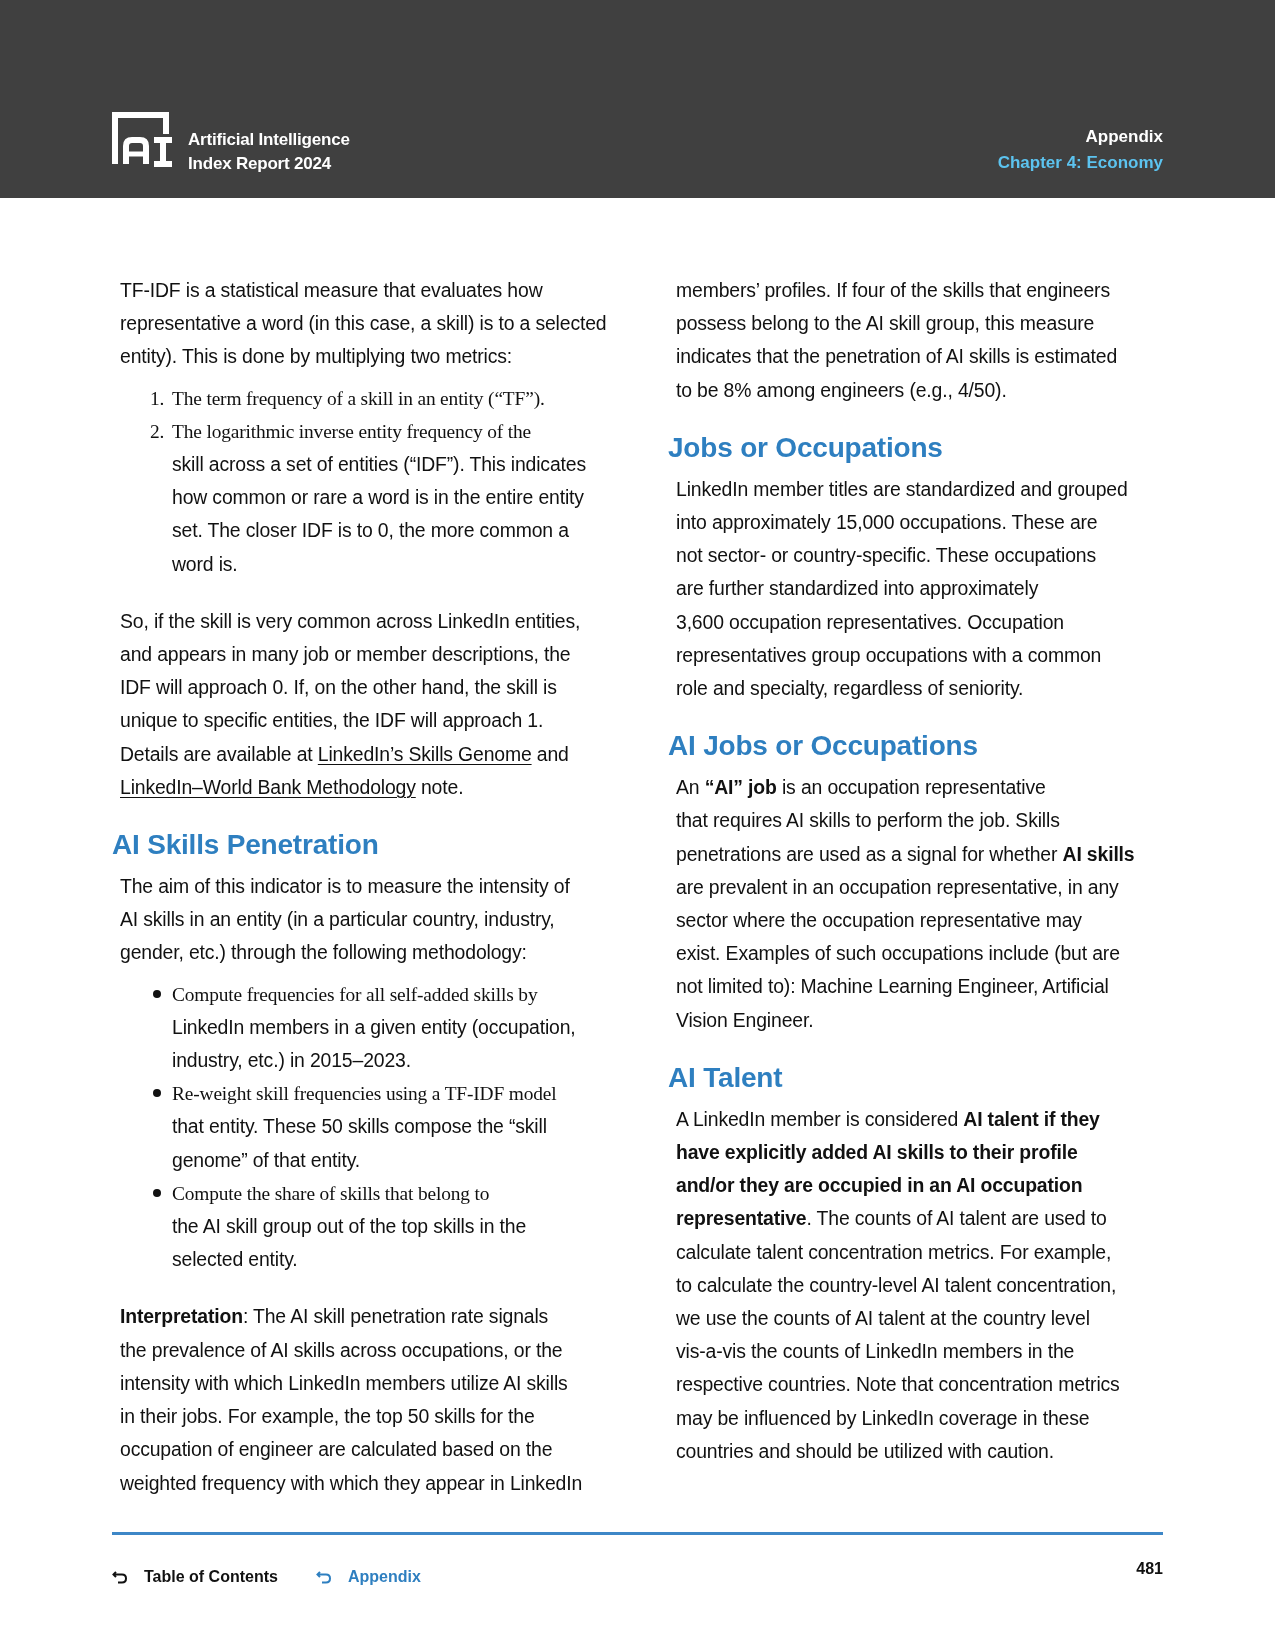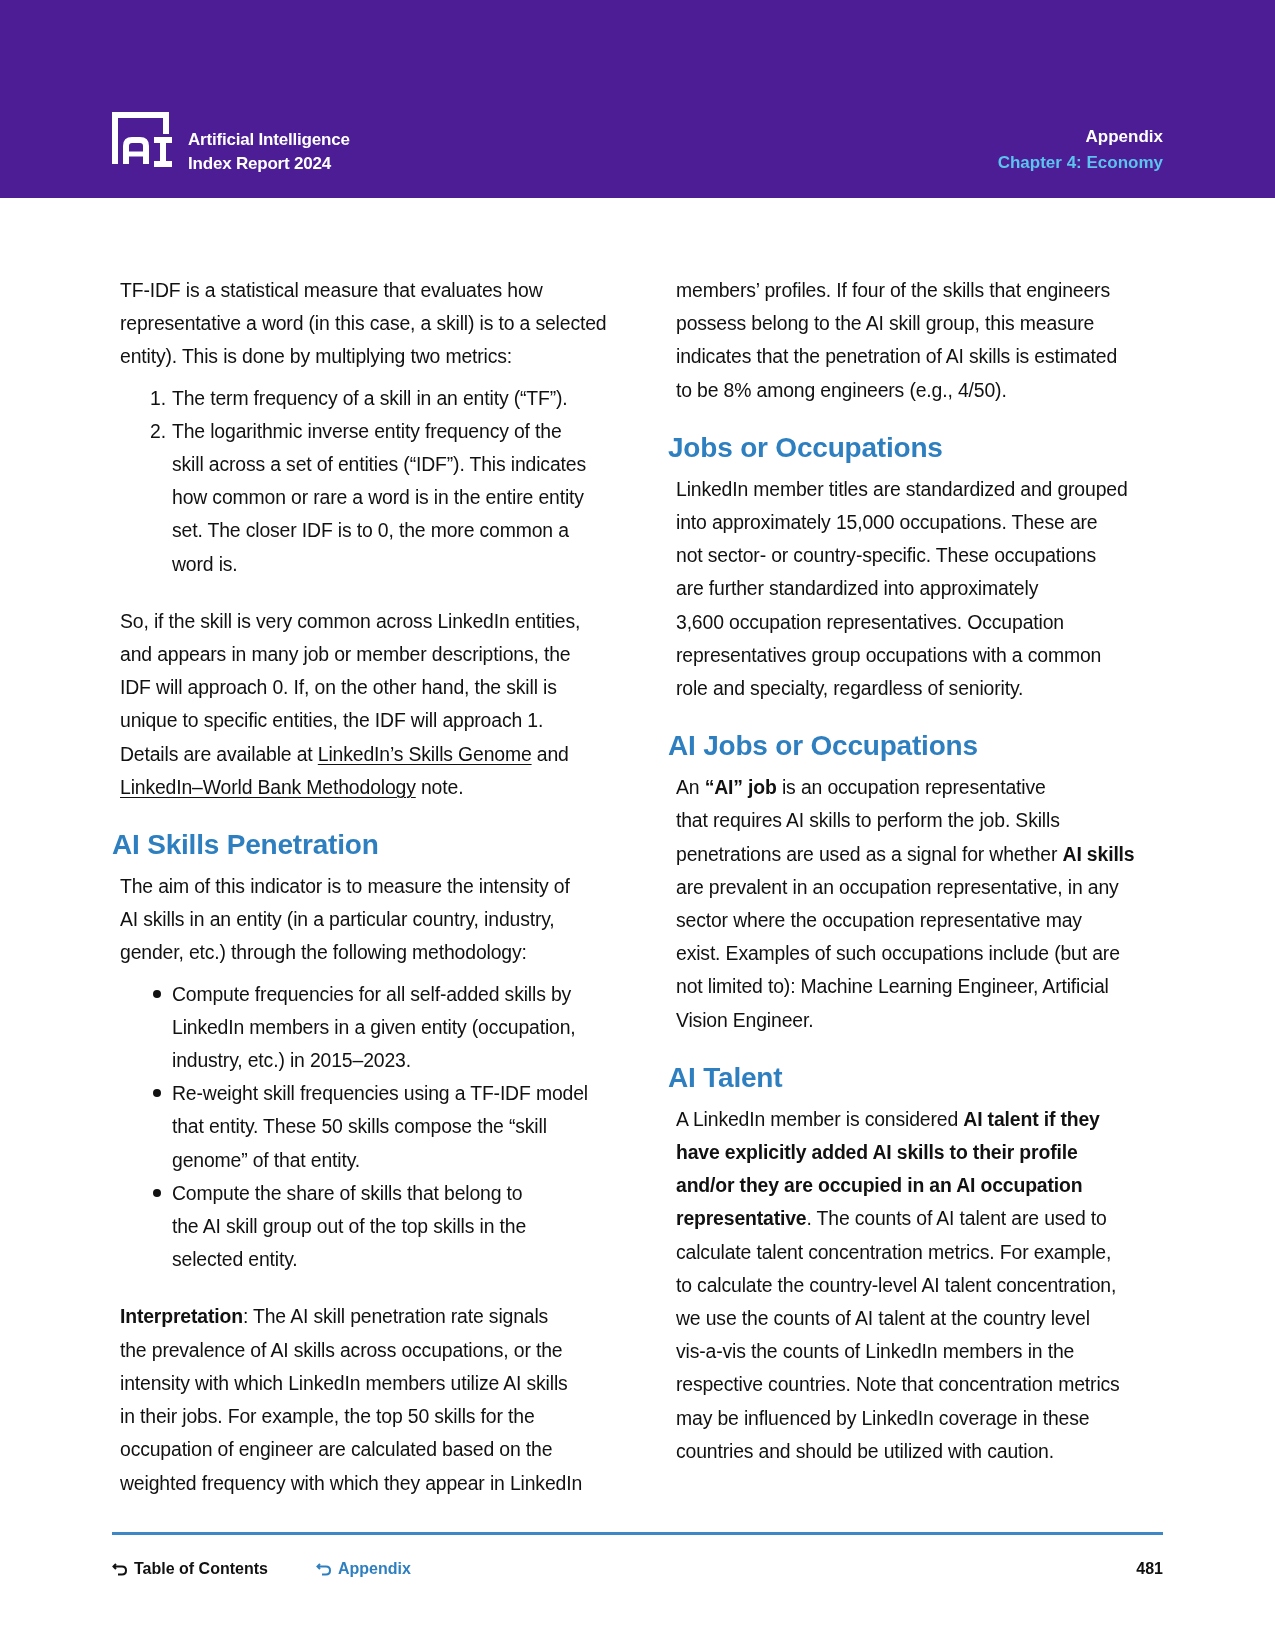--- a/index.html
+++ b/index.html
@@ -2,21 +2,21 @@
 <html><head>
 <meta charset="utf-8">
 <style>
   html, body { margin: 0; padding: 0; }
   body {
     width: 1275px; height: 1650px; position: relative; background: #ffffff;
     font-family: "Liberation Sans", sans-serif; color: #111111; overflow: hidden;
   }
   .header {
     position: absolute; left: 0; top: 0; width: 1275px; height: 198px;
-    background: #4c1d95;
+    background: #404040;
   }
   .logo {
     position: absolute; left: 112px; top: 112px; width: 62px; height: 56px;
   }
   .brand {
     position: absolute; left: 188px; top: 128px; color: #ffffff;
     font-weight: bold; font-size: 17px; line-height: 24px; letter-spacing: -0.2px;
   }
   .hdr-right {
     position: absolute; right: 112px; top: 124px; text-align: right;
@@ -24,21 +24,21 @@
   }
   .hdr-right .sec { color: #ffffff; }
   .hdr-right .chap { color: #5cc3ef; }
 
   .col { position: absolute; top: 266px; font-size: 19.4px; line-height: 33.2px; letter-spacing: -0.15px; }
   .col-left { left: 112px; width: 520px; }
   .col-right { left: 668px; width: 520px; }
   .col p { margin: 8px; }
   .col .gap { height: 16px; }
   .line { display: block; white-space: nowrap; }
-  .ind1 { padding-left: 38px; }
+  .ind1 { padding-left: 38px; font-family: Liberation Serif, serif; }
   .ind2 { padding-left: 60px; }
   .num { display: inline-block; width: 22px; }
   .bul { display: inline-block; width: 22px; position: relative; }
   .bul::before {
     content: ""; position: absolute; left: 3px; top: -11px; width: 8px; height: 8px;
     border-radius: 50%; background: #111;
   }
   h3 {
     margin: 0; color: #2e7fc0; font-size: 28px; line-height: 34px; font-weight: bold;
     letter-spacing: -0.2px;
@@ -46,21 +46,21 @@
   a.u { color: #111; text-decoration: underline; text-underline-offset: 3px; text-decoration-thickness: 1px; }
   b { font-weight: bold; }
 
   .rule {
     position: absolute; left: 112px; top: 1532px; width: 1051px; height: 3px; background: #3d87c7;
   }
   .footer {
     position: absolute; top: 1557px; left: 112px; width: 1051px; height: 24px;
     font-size: 16px; font-weight: bold; line-height: 24px;
   }
-  .ft-link { position: absolute; top: 0; display: flex; align-items: center; gap: 6px; text-decoration: none; }
+  .ft-link { position: absolute; top: 8px; display: flex; align-items: center; gap: 16px; text-decoration: none; }
   .ft-toc { left: 0; color: #111; }
   .ft-app { left: 204px; color: #2e7fc0; }
   .ft-page { position: absolute; right: 0; top: 0; color: #111; }
   .ret-icon { width: 16px; height: 16px; display: inline-block; }
 </style>
 </head>
 <body>
 
 <div class="header">
   <svg class="logo" viewBox="0 0 62 56">

